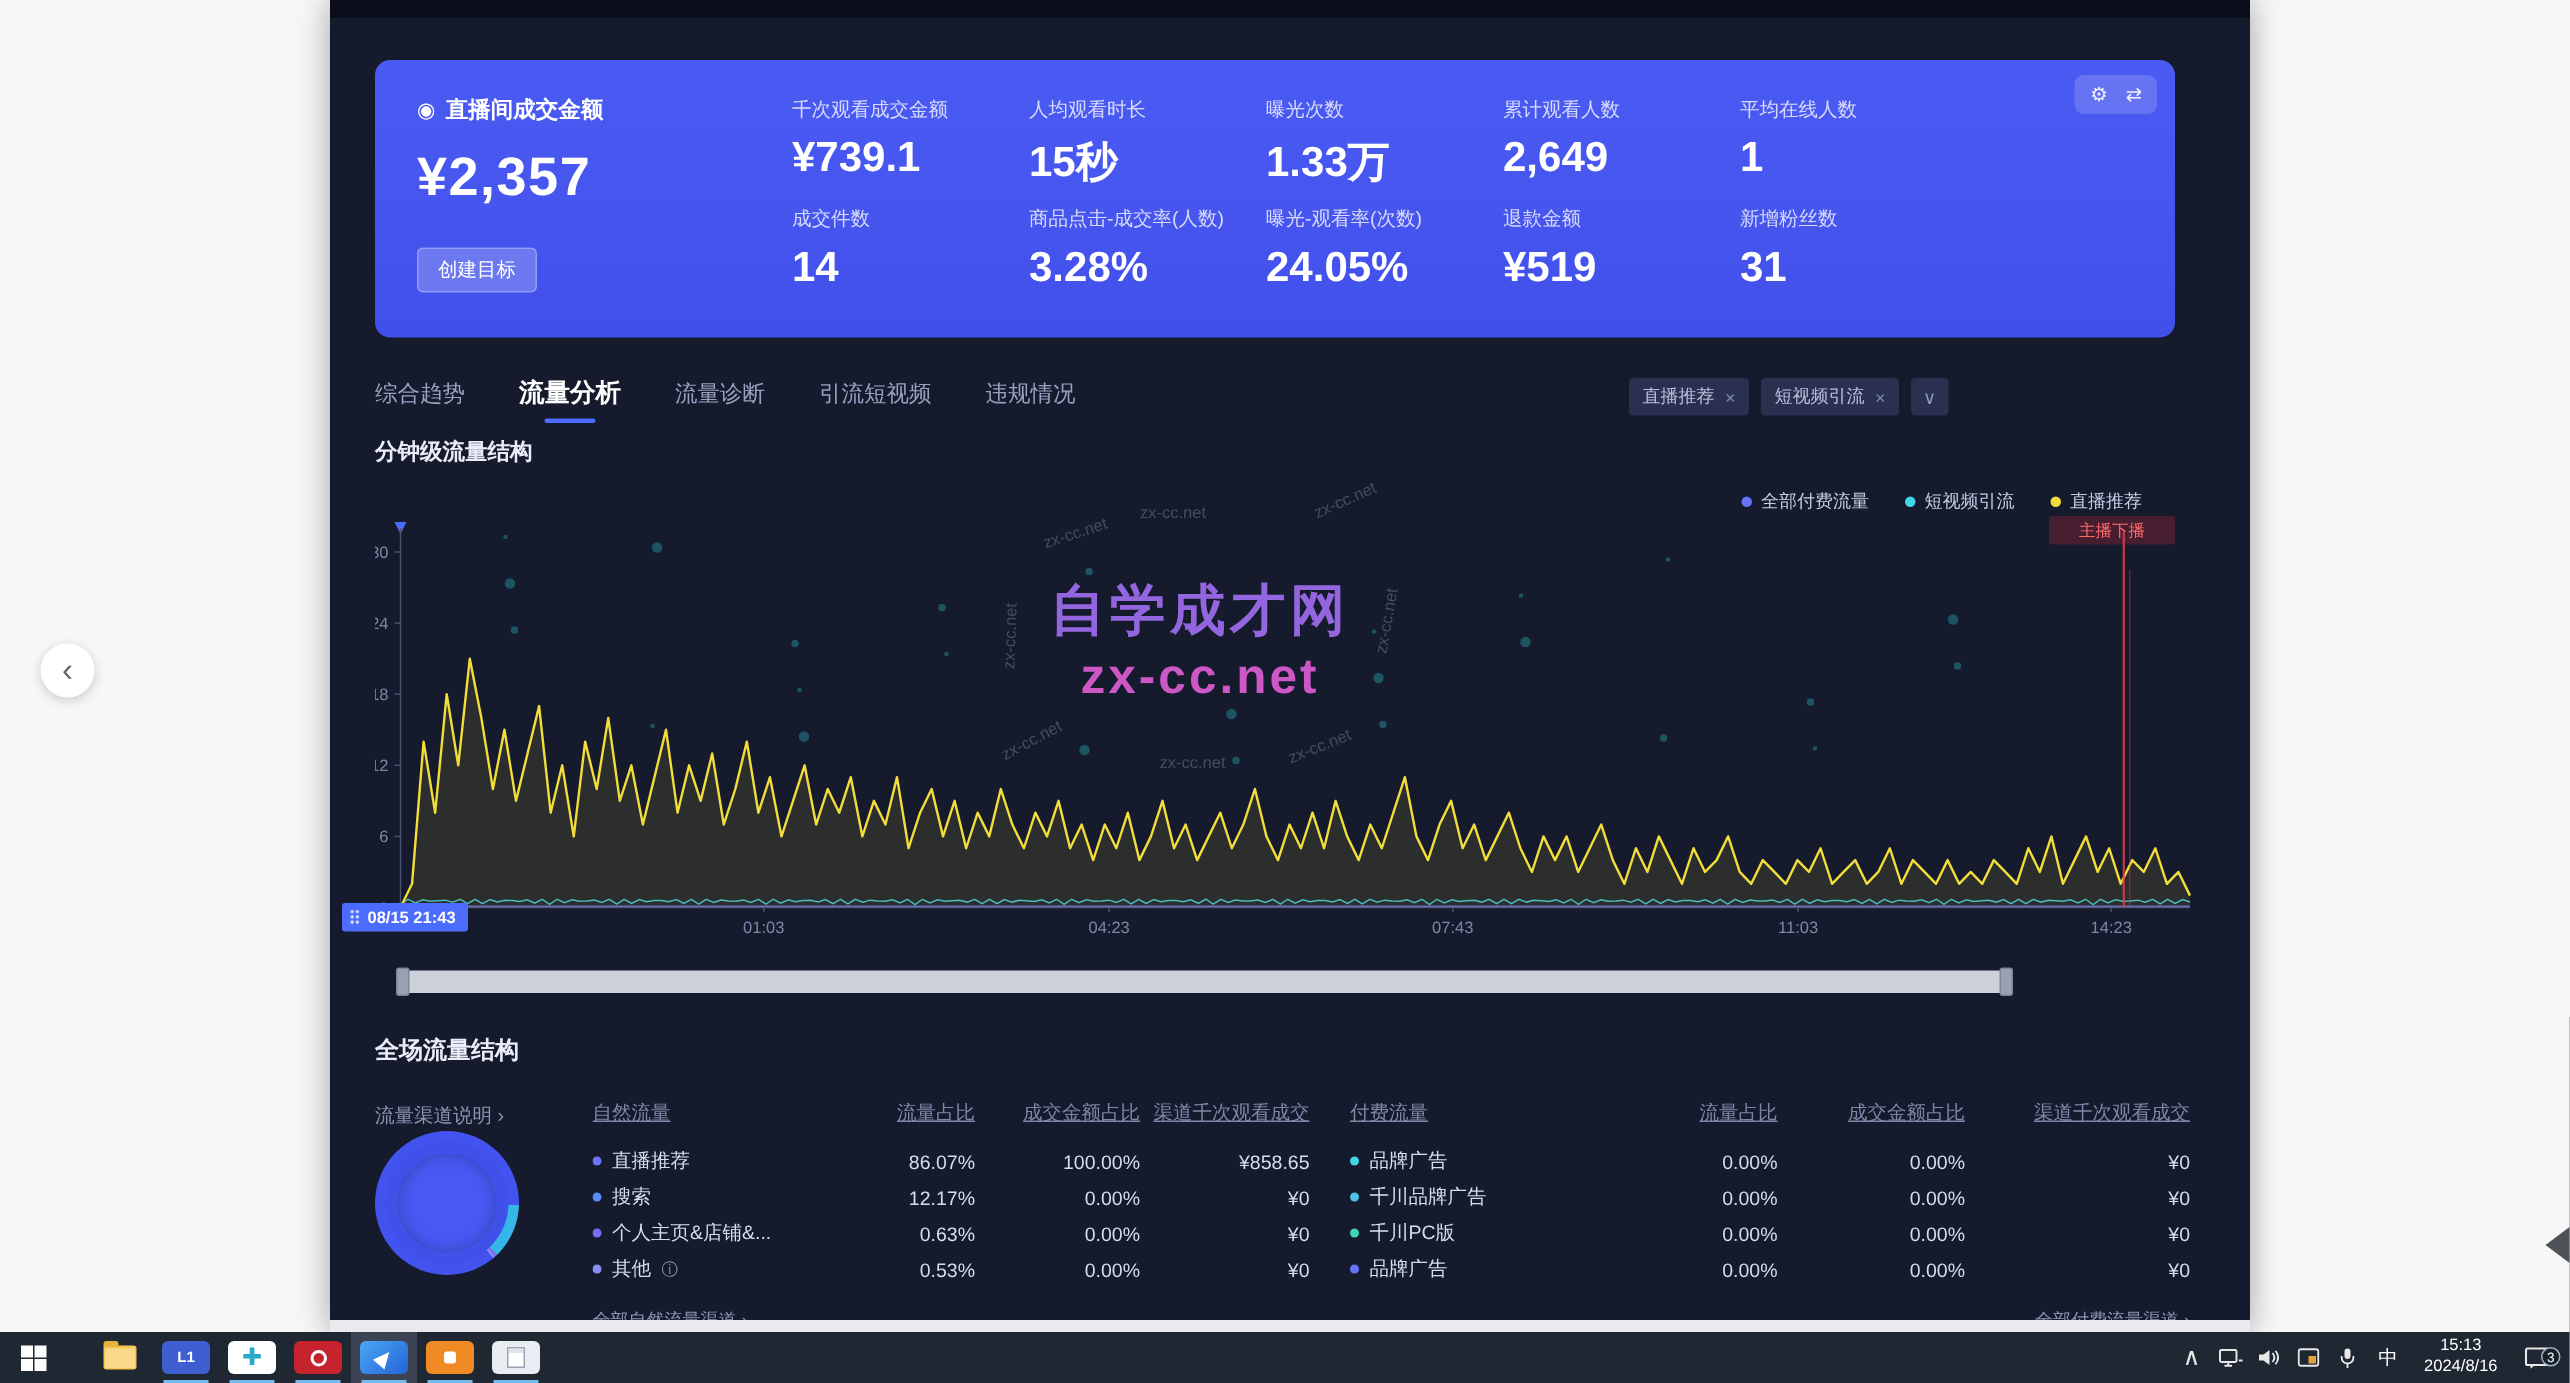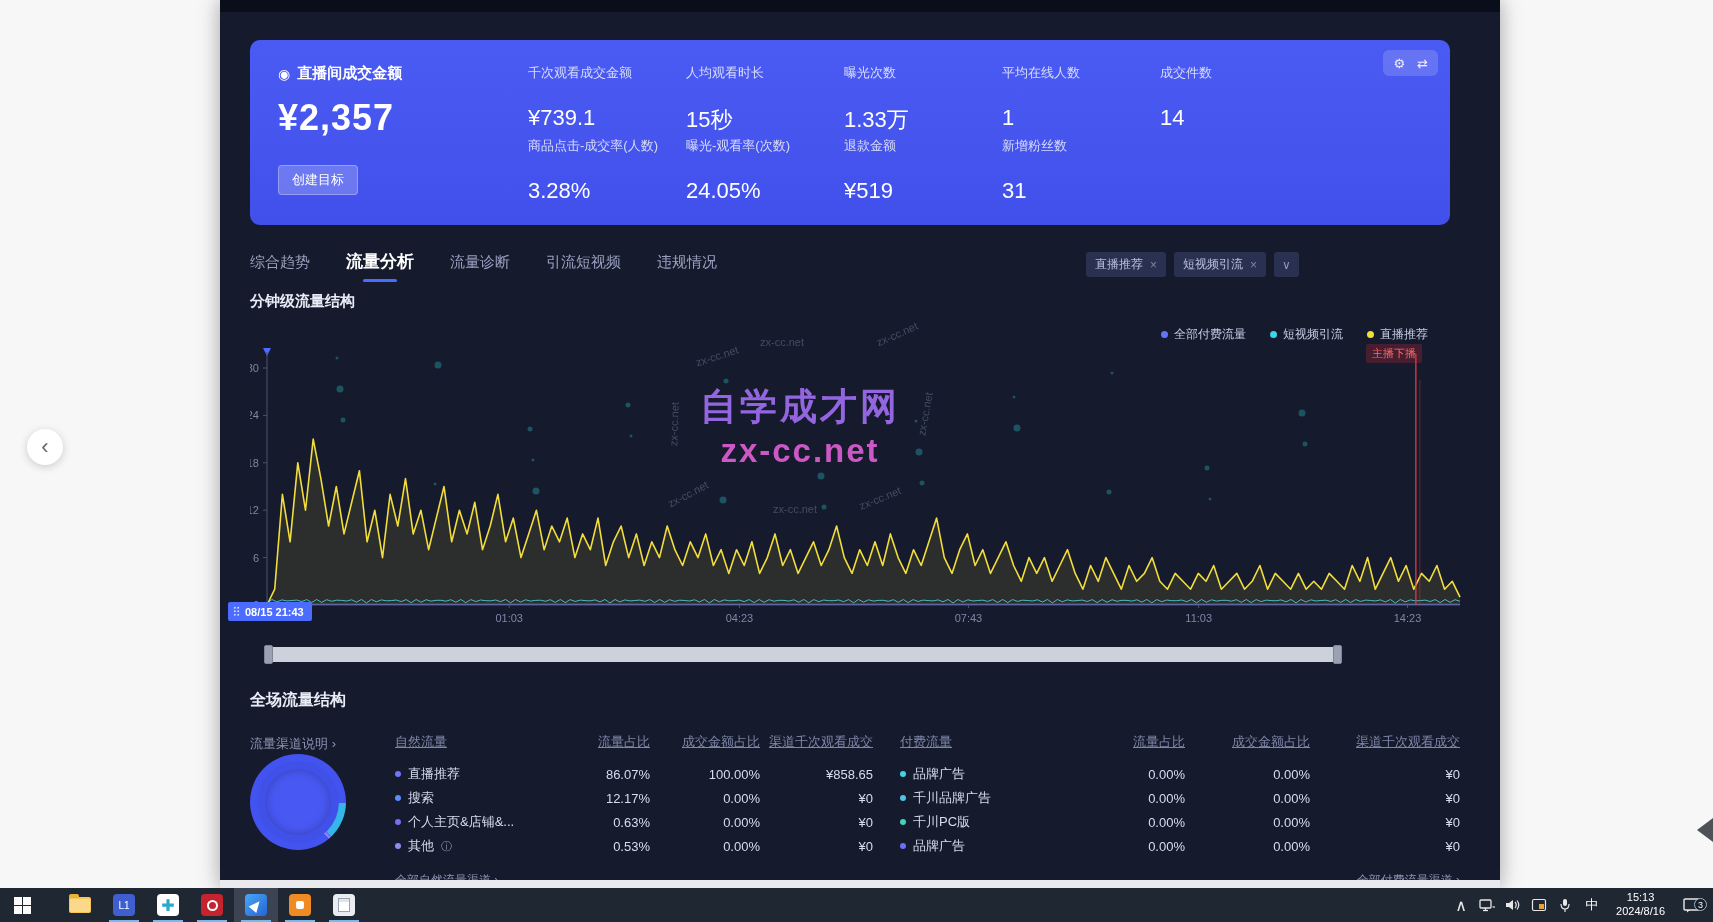--- a/index.html
+++ b/index.html
@@ -25,21 +25,21 @@
   .kpi-main { position:absolute; left:28px; top:24px; width:230px; color:#fff; }
   .kpi-main-label { font-size:15px; font-weight:700; display:flex; align-items:center; gap:7px; }
   .kpi-main-label .tgt { font-size:14px; }
   .kpi-main-value { font-size:36px; font-weight:700; margin-top:14px; letter-spacing:1px; }
   .kpi-goal-btn { margin-top:26px; display:inline-block; background:rgba(255,255,255,.22);
     border:1px solid rgba(255,255,255,.28); border-radius:4px; padding:5px 13px; font-size:13px;
     color:#fff; cursor:pointer; }
   .kpi-grid { position:absolute; left:278px; top:24px; display:grid;
     grid-template-columns:repeat(5,158px); grid-auto-rows:73px; }
   .kpi-cell .lb { font-size:13px; color:rgba(255,255,255,.78); white-space:nowrap; }
-  .kpi-cell .vl { font-size:22px; font-weight:400; color:#fff; margin-top:23px; }
+  .kpi-cell .vl { font-size:28px; font-weight:700; color:#fff; margin-top:7px; }
   .kpi-ctrl { position:absolute; right:12px; top:10px; background:rgba(255,255,255,.16);
     border-radius:6px; height:26px; display:flex; align-items:center; gap:12px; padding:0 10px; }
   .kpi-ctrl span { color:#eef; font-size:13px; cursor:pointer; }
 
   
   .tabs { position:absolute; left:30px; top:250px; display:flex; gap:36px; align-items:baseline; }
   .tab { font-size:15px; color:#9aa1c0; cursor:pointer; position:relative; padding-bottom:9px; }
   .tab.active { font-size:17px; color:#ffffff; font-weight:700; }
   .tab.active::after { content:""; position:absolute; left:50%; transform:translateX(-50%);
     bottom:0; width:34px; height:3px; border-radius:2px; background:#4c6bff; }
@@ -48,21 +48,21 @@
     display:flex; align-items:center; gap:7px; cursor:pointer; }
   .chip .x { color:#7d86ab; font-size:12px; cursor:pointer; }
   .chip.dd { padding:4px 8px; color:#8d96ba; }
 
   
   .chart-title { position:absolute; left:30px; top:292px; font-size:15px; font-weight:700; color:#e9edf8; }
   .legend { position:absolute; right:72px; top:326px; display:flex; gap:24px; }
   .legend-item { display:flex; align-items:center; gap:6px; font-size:12px; color:#c6cce4; cursor:pointer; }
   .legend-dot { width:7px; height:7px; border-radius:50%; }
   .marker-badge { position:absolute; left:1146px; top:344px; font-size:11px; color:#ff6b6b;
-    background:rgba(190,40,60,.30); padding:2px 6px; border-radius:2px; filter:blur(.4px); }
+    background:rgba(190,40,60,.30); padding:2px 20px; border-radius:2px; filter:blur(.4px); }
   .chart-wrap { position:absolute; left:30px; top:340px; width:1220px; height:300px; }
   .start-tag { position:absolute; left:-22px; top:262px; height:19px; background:#4c6bff;
     color:#fff; font-size:11px; font-weight:700; display:flex; align-items:center; gap:5px;
     padding:0 8px 0 5px; border-radius:2px; white-space:nowrap; }
   .start-tag .grip { width:7px; height:11px;
     background-image:radial-gradient(circle,#cfd9ff 1px,transparent 1.2px); background-size:3.5px 3.5px; }
 
   
   .wm-main { position:absolute; left:430px; top:382px; width:300px; text-align:center; z-index:4; pointer-events:none; }
   .wm-main .l1 { font-size:37px; font-weight:700; color:rgba(158,108,240,.92); letter-spacing:3px; }
@@ -107,22 +107,22 @@
   .tray-badge { position:absolute; right:0px; bottom:2px; min-width:13px; height:13px; border-radius:7px;
     background:#17202a; border:1px solid #9fb3c8; color:#fff; font-size:9px; display:flex;
     align-items:center; justify-content:center; }
 
   
   .ic-start { width:17px; height:17px; display:grid; grid-template-columns:8px 8px; grid-template-rows:8px 8px; gap:1px; }
   .ic-start i { background:#fdfdfd; }
   .ic-folder { width:22px; height:16px; background:#f7c656; border-radius:2px; position:relative; }
   .ic-folder::before { content:""; position:absolute; left:0; top:-3px; width:10px; height:4px; background:#e8b33c; border-radius:2px 2px 0 0; }
   .ic-folder::after { content:""; position:absolute; left:1px; top:2px; right:1px; bottom:1px; background:#fbd98a; border-radius:1px; }
-  .ic-sq { width:22px; height:22px; border-radius:4px; display:flex; align-items:center; justify-content:center;
-    color:#fff; font-size:10px; font-weight:400; }
+  .ic-sq { width:32px; height:22px; border-radius:4px; display:flex; align-items:center; justify-content:center;
+    color:#fff; font-size:10px; font-weight:700; }
 </style>
 </head>
 <body>
 
 <div class="back-btn">‹</div>
 <div class="edge-arrow"></div>
 
 <div class="app">
   <div class="app-topstrip"></div>
 
@@ -140,20 +140,24 @@
           <div class="lb">千次观看成交金额</div>
           <div class="vl">¥739.1</div>
         </div>
         <div class="kpi-cell">
           <div class="lb">人均观看时长</div>
           <div class="vl">15秒</div>
         </div>
         <div class="kpi-cell">
           <div class="lb">曝光次数</div>
           <div class="vl">1.33万</div>
+        </div>
+        <div class="kpi-cell">
+          <div class="lb">累计观看人数</div>
+          <div class="vl">2,649</div>
         </div>
         <div class="kpi-cell">
           <div class="lb">平均在线人数</div>
           <div class="vl">1</div>
         </div>
         <div class="kpi-cell">
           <div class="lb">成交件数</div>
           <div class="vl">14</div>
         </div>
         <div class="kpi-cell">

